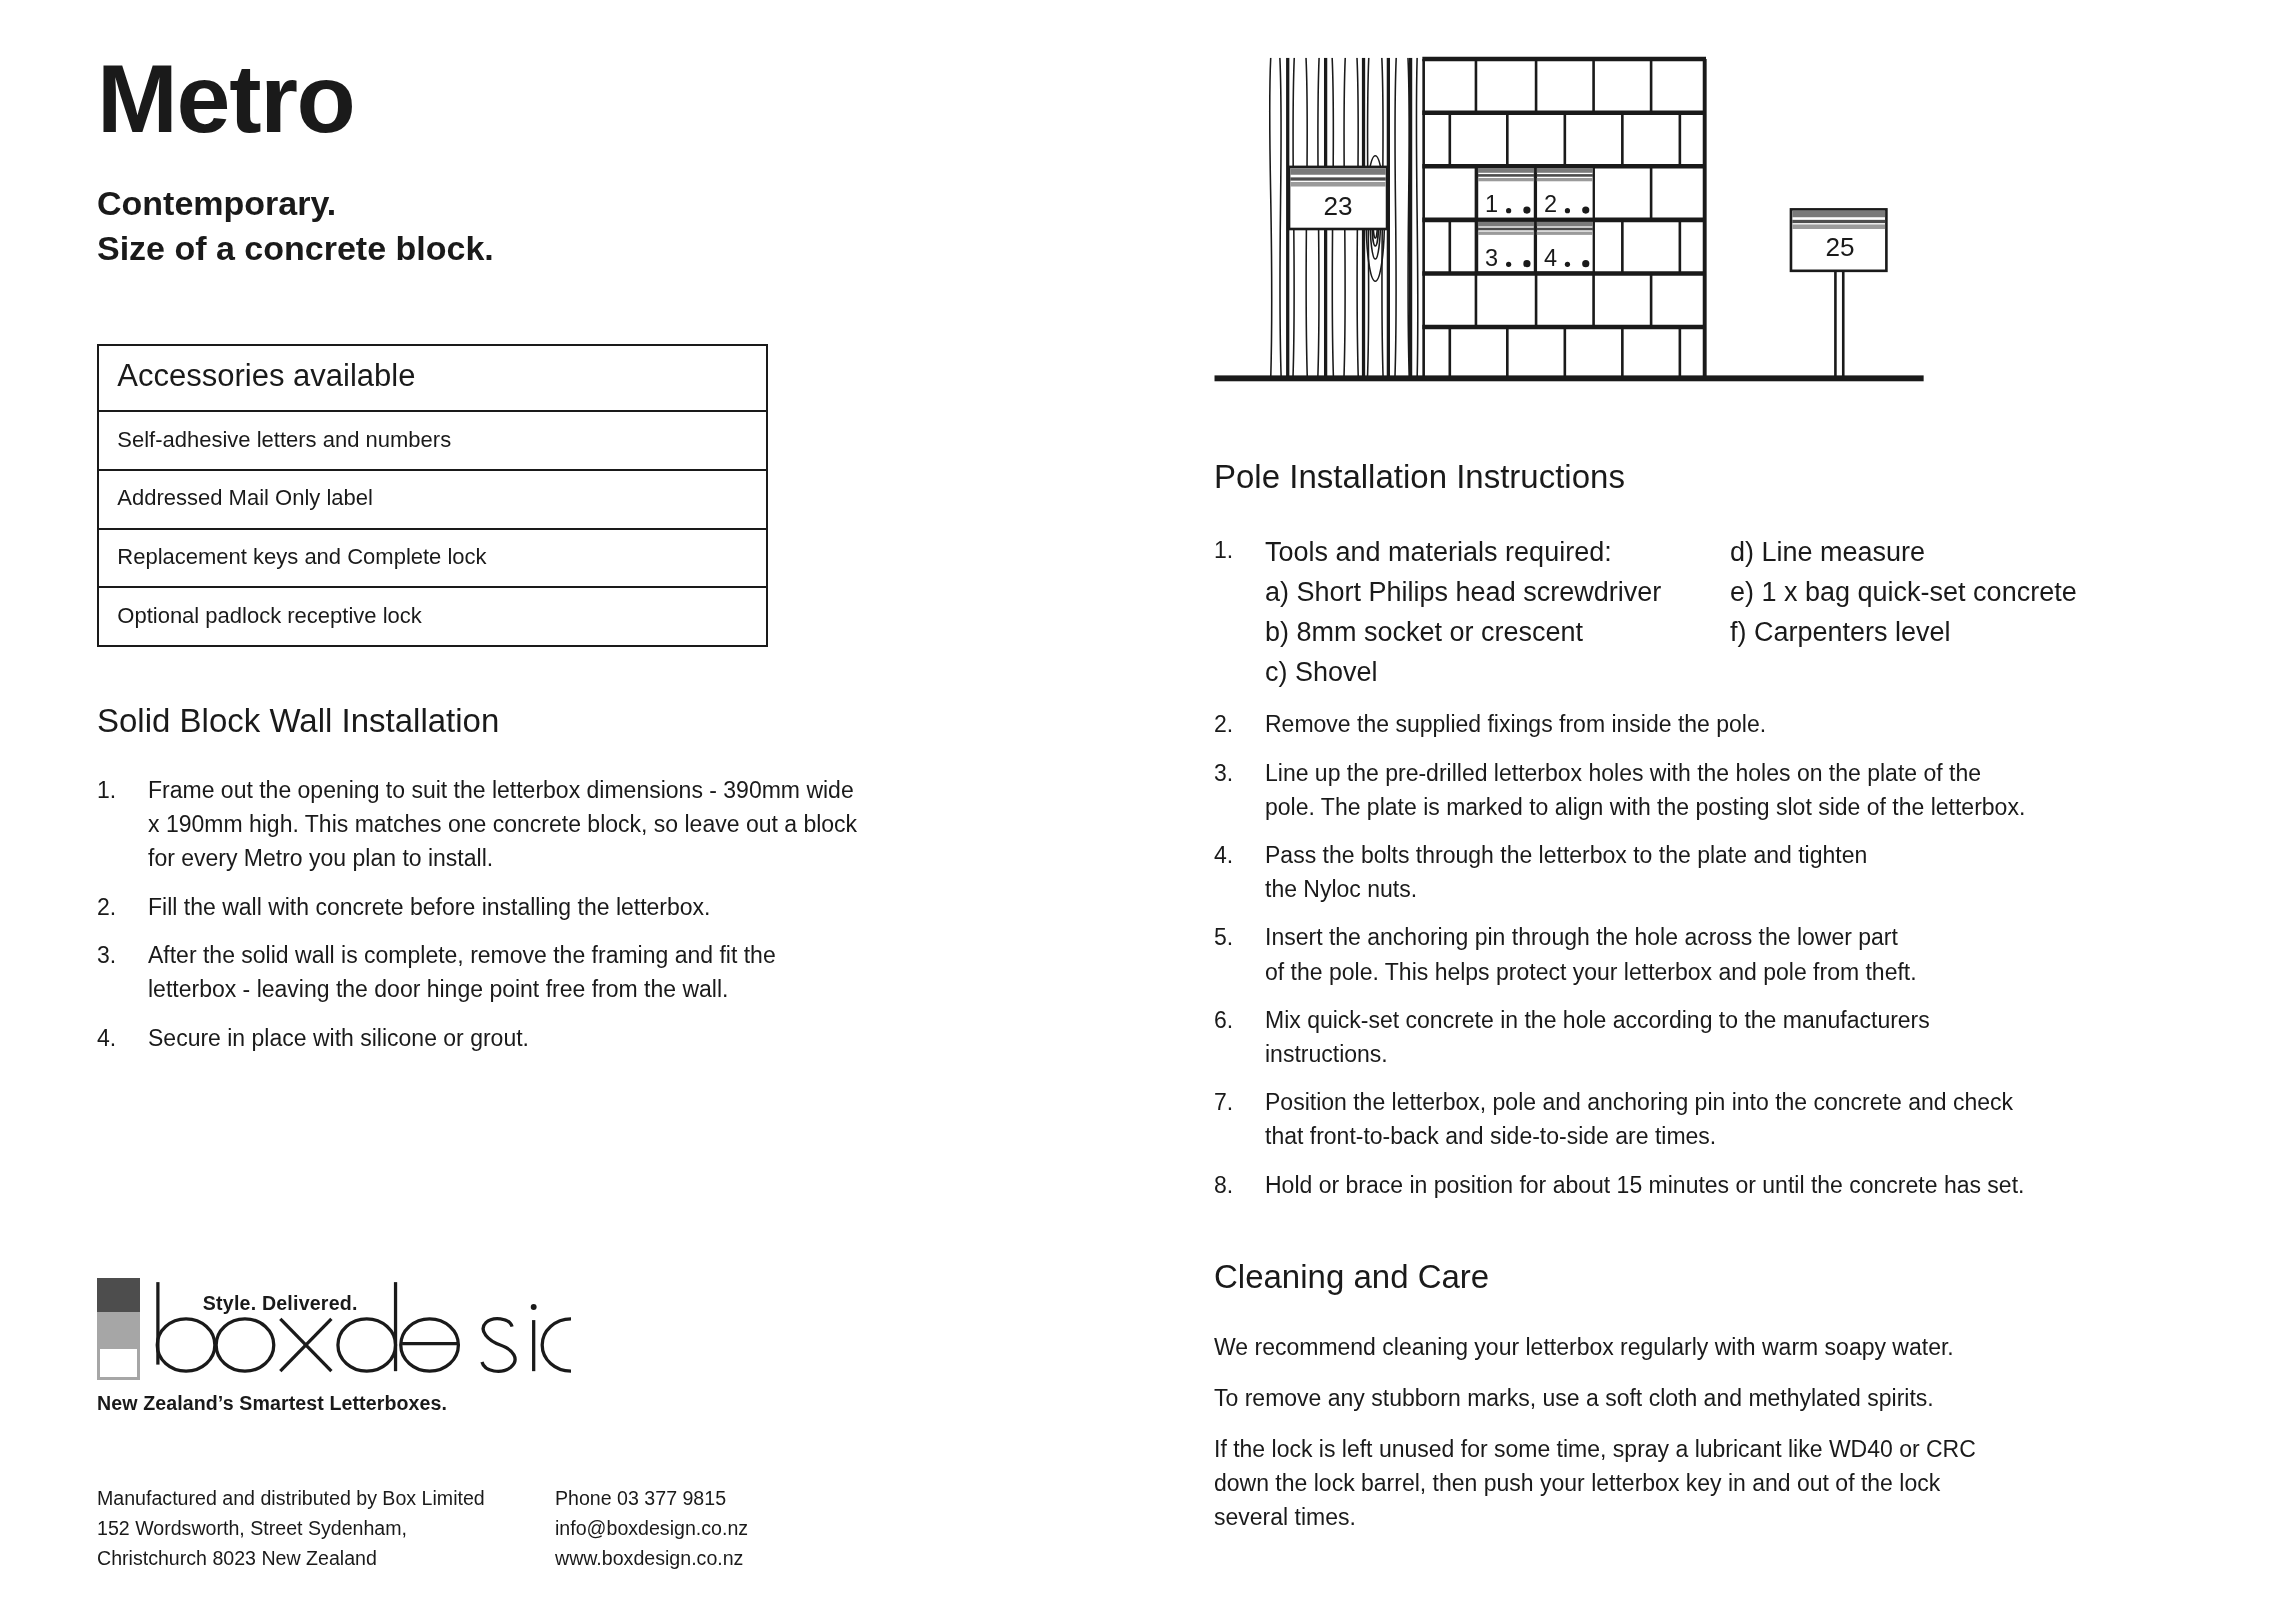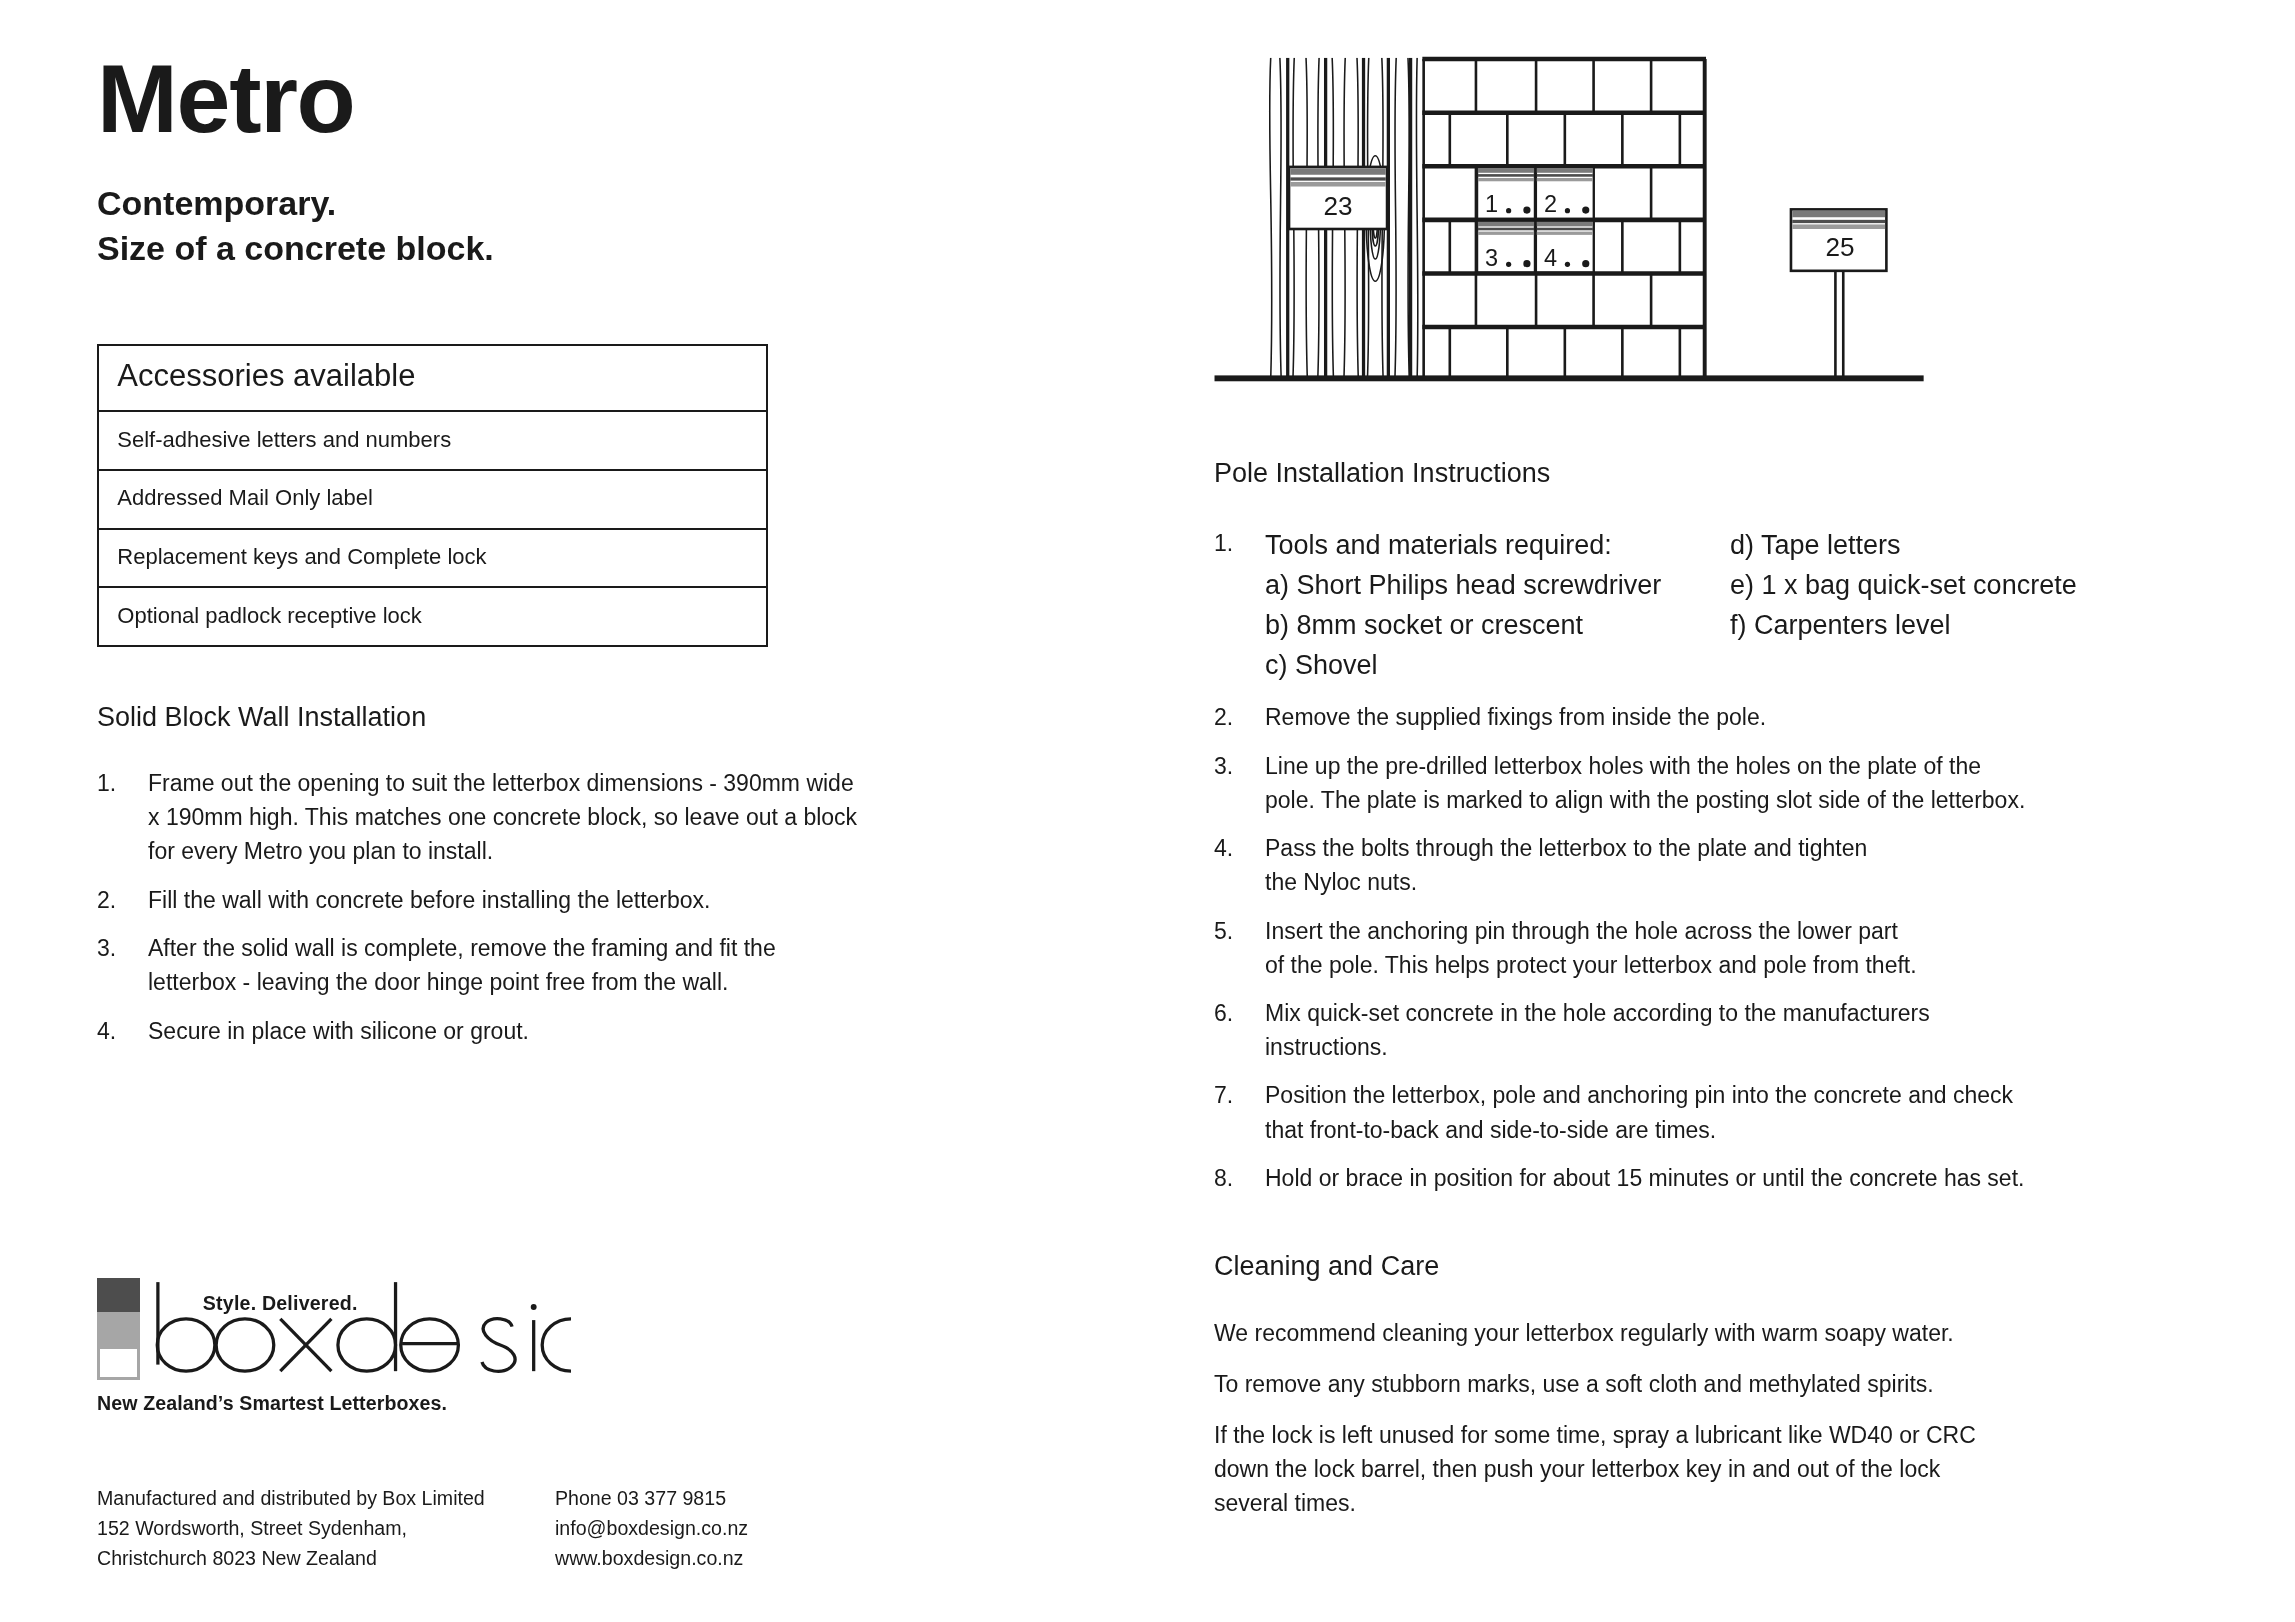--- a/index.html
+++ b/index.html
@@ -72,21 +72,21 @@
     border-bottom: 2.6px solid #1a1a1a;
     padding: 15.7px 18.3px 17px 18.3px;
     font-size: 22px;
     font-weight: 400;
     line-height: 1.1;
   }
   .acc-row.last { border-bottom: none; }
 
   
   .sec-h {
-    font-size: 27px;
+    font-size: 33px;
     font-weight: 500;
     line-height: 1.15;
     margin: 0;
     color: #1a1a1a;
   }
 
   
   .numlist { margin: 0; padding: 0; }
   .numrow {
     display: flex;
@@ -454,21 +454,21 @@
       <div class="num">1.</div>
       <div class="txt">
         <div class="tools-wrap">
           <div class="tools-col-a">
             <div class="tools-line">Tools and materials required:</div>
             <div class="tools-line">a) Short Philips head screwdriver</div>
             <div class="tools-line">b) 8mm socket or crescent</div>
             <div class="tools-line">c) Shovel</div>
           </div>
           <div class="tools-col-b">
-            <div class="tools-line">d) Tape letters</div>
+            <div class="tools-line">d) Line measure</div>
             <div class="tools-line">e) 1 x bag quick-set concrete</div>
             <div class="tools-line">f) Carpenters level</div>
           </div>
         </div>
       </div>
     </div>
 
     <div class="numlist">
 
       <div class="numrow">

